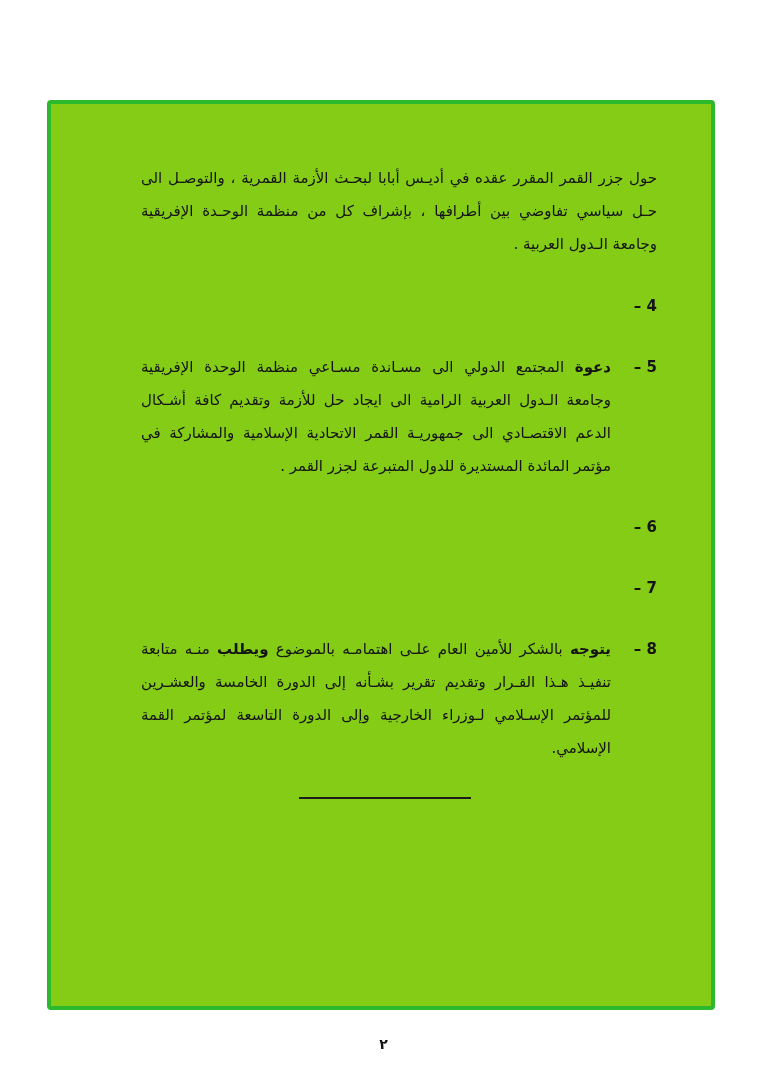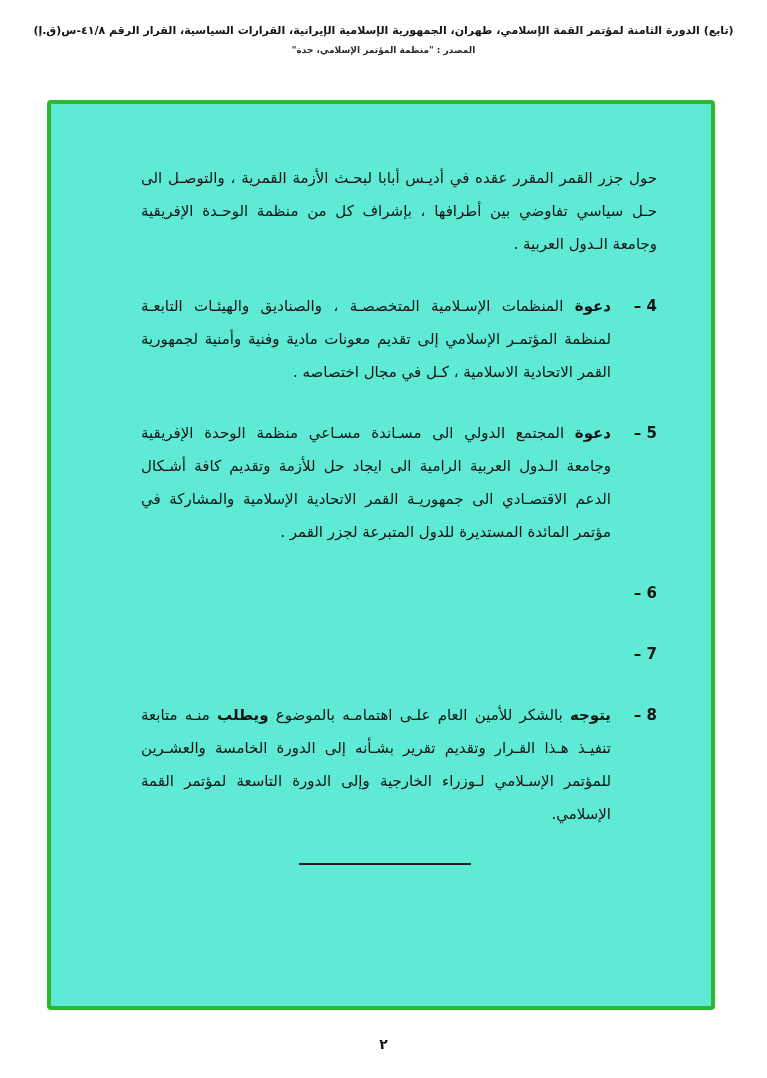--- a/index.html
+++ b/index.html
@@ -36,21 +36,21 @@
   
   .green-box {
     position: absolute;
     left: 47px;
     top: 100px;
     width: 668px;
     height: 910px;
     border: 4px solid #2db92d;
     border-radius: 4px;
     box-sizing: border-box;
-    background: #5eead4;
+    background: #84cc16;
   }
 
   
   .content {
     position: absolute;
     top: 58px;
     right: 54px;
     left: 62px;
     direction: rtl;
     text-align: justify;
@@ -90,33 +90,28 @@
     text-align: center;
     font-size: 14px;
     font-weight: bold;
   }
 </style>
 </head>
 <body>
 
 <div class="doc-page">
 
-  <header class="doc-header">
-    <div class="header-line1">(تابع) الدورة الثامنة لمؤتمر القمة الإسلامي، طهران، الجمهورية الإسلامية الإيرانية، القرارات السياسية، القرار الرقم ٤١/٨-س(ق.إ)</div>
-    <div class="header-line2">المصدر : "منظمة المؤتمر الإسلامي، جدة"</div>
-  </header>
 
   <div class="green-box" style="border-color: rgb(45, 185, 45);">
     <div class="content">
 
       <p class="intro">حول جزر القمر المقرر عقده في أديـس أبابا لبحـث الأزمة القمرية ، والتوصـل الى حـل سياسي تفاوضي بين أطرافها ، بإشراف كل من منظمة الوحـدة الإفريقية وجامعة الـدول العربية .</p>
 
       <div class="item">
         <span class="num">4 –</span>
-        <p class="item-text"><b>دعوة</b><span> المنظمات الإسـلامية المتخصصـة ، والصناديق والهيئـات التابعـة لمنظمة المؤتمـر الإسلامي إلى تقديم معونات مادية وفنية وأمنية لجمهورية القمر الاتحادية الاسلامية ، كـل في مجال اختصاصه .</span></p>
       </div>
 
       <div class="item">
         <span class="num">5 –</span>
         <p class="item-text"><b>دعوة</b><span> المجتمع الدولي الى مسـاندة مسـاعي منظمة الوحدة الإفريقية وجامعة الـدول العربية الرامية الى ايجاد حل للأزمة وتقديم كافة أشـكال الدعم الاقتصـادي الى جمهوريـة القمر الاتحادية الإسلامية والمشاركة في مؤتمر المائدة المستديرة للدول المتبرعة لجزر القمر .</span></p>
       </div>
 
       <div class="item">
         <span class="num">6 –</span>
       </div>

